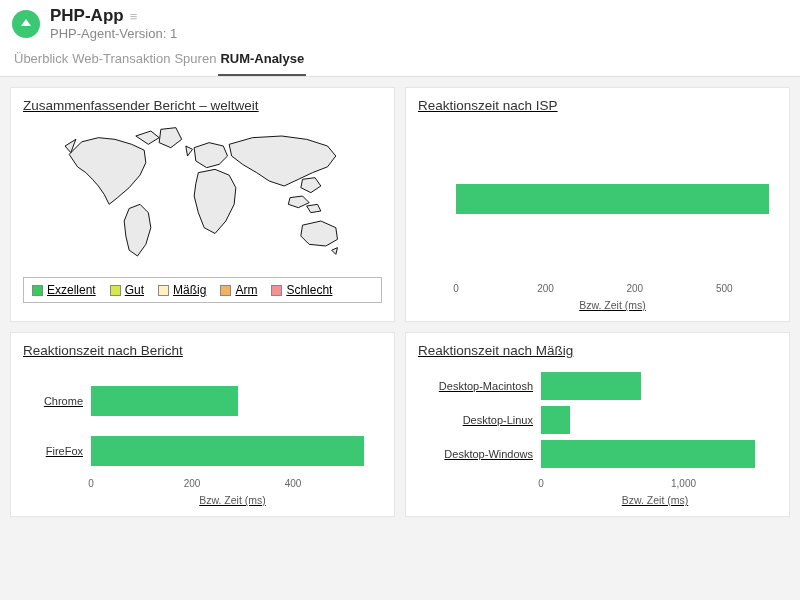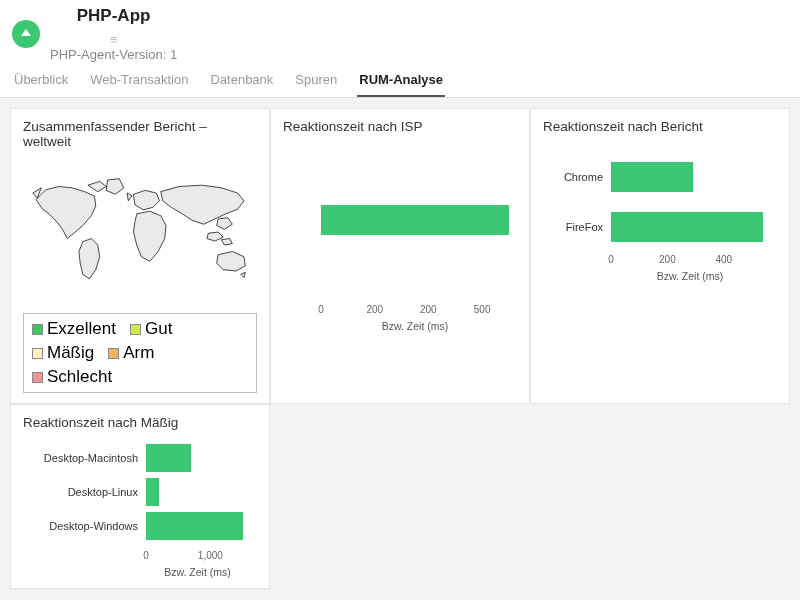--- a/index.html
+++ b/index.html
@@ -1,32 +1,32 @@
 <!DOCTYPE html>
 <html><head>
 <meta charset="utf-8">
 <style>
   * { margin: 0; padding: 0; box-sizing: border-box; }
   body { font-family: -apple-system, BlinkMacSystemFont, "Segoe UI", Arial, sans-serif; background: #f3f3f3; width: 800px; height: 600px; overflow: hidden; }
   .header { background: #fff; padding: 6px 12px 0 12px; border-bottom: 1px solid #e0e0e0; }
   .header-top { display: flex; align-items: center; gap: 10px; }
   .status-circle { width: 28px; height: 28px; border-radius: 50%; background: #3cc872; display: flex; align-items: center; justify-content: center; color: #fff; font-size: 14px; }
   .title-block { display: flex; flex-direction: column; }
-  .app-title { font-size: 17px; font-weight: 600; color: #222; display: flex; align-items: center; gap: 6px; flex-direction: column; }
+  .app-title { font-size: 17px; font-weight: 600; color: #222; display: flex; align-items: center; gap: 6px; }
   .hamburger { color: #bbb; font-size: 13px; }
   .subtitle { font-size: 13px; color: #888; }
-  .tabs { display: flex; gap: 18px; margin-top: 6px; }
+  .tabs { display: flex; margin-top: 6px; }
   .tab { padding: 4px 2px 8px 2px; font-size: 13px; color: #999; cursor: pointer; border-bottom: 2px solid transparent; }
   .tab.active { color: #222; font-weight: 700; border-bottom: 2px solid #555; }
-  .grid { display: grid; grid-template-columns: 1fr 1fr 1fr; padding: 10px; }
+  .grid { display: grid; grid-template-columns: 1fr 1fr; gap: 10px; padding: 10px; text-decoration: underline; }
   .panel { background: #fff; border: 1px solid #e5e5e5; padding: 10px 12px; }
   .panel-title { font-size: 13.5px; color: #333; font-weight: 500; margin-bottom: 8px; }
   .map-wrap { height: 150px; display: flex; align-items: center; justify-content: center; }
   .map-wrap svg { width: 100%; height: 100%; }
-  .legend { border: 1px solid #bbb; padding: 5px 8px; font-size: 17px; display: flex; flex-wrap: wrap; gap: 4px 14px; margin-top: 6px; }
+  .legend { border: 1px solid #bbb; padding: 5px 8px; font-size: 12px; display: flex; flex-wrap: wrap; gap: 4px 14px; margin-top: 6px; }
   .legend-item { display: flex; align-items: center; gap: 4px; }
   .swatch { width: 11px; height: 11px; border: 1px solid #888; }
   .chart { position: relative; padding: 6px 8px 0 8px; }
   .bar-row { display: flex; align-items: center; margin-bottom: 10px; height: 30px; }
   .bar-row-tight { display: flex; align-items: center; margin-bottom: 6px; height: 28px; }
   .bar-label { font-size: 11px; color: #333; text-align: right; padding-right: 8px; flex-shrink: 0; }
   .bar-track { flex: 1; height: 100%; position: relative; }
   .bar { background: #3cc872; height: 100%; }
   .axis { position: relative; height: 28px; margin-top: 2px; }
   .ticks { display: flex; font-size: 10px; color: #666; position: relative; height: 14px; }
@@ -48,21 +48,20 @@
       <div class="app-title">
         <span>PHP-App</span>
         <span class="hamburger">≡</span>
       </div>
       <div class="subtitle">PHP-Agent-Version: 1</div>
     </div>
   </div>
   <div class="tabs">
     <div class="tab">Überblick</div>
     <div class="tab">Web-Transaktion</div>
-    <div class="tab">Datenbank</div>
     <div class="tab">Spuren</div>
     <div class="tab active">RUM-Analyse</div>
   </div>
 </div>
 
 <div class="grid">
 
   <div class="panel panel-big">
     <div class="panel-title">Zusammenfassender Bericht – weltweit</div>
     <div class="map-wrap">

